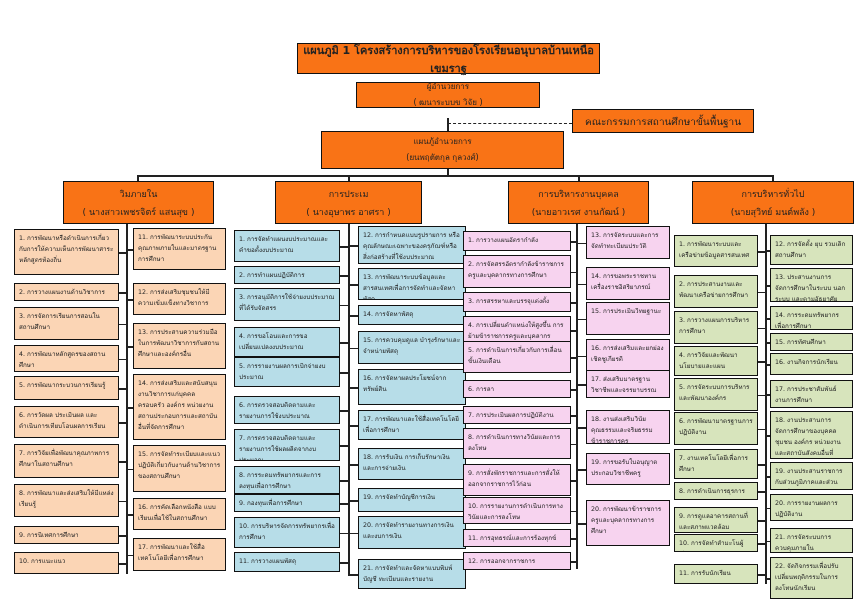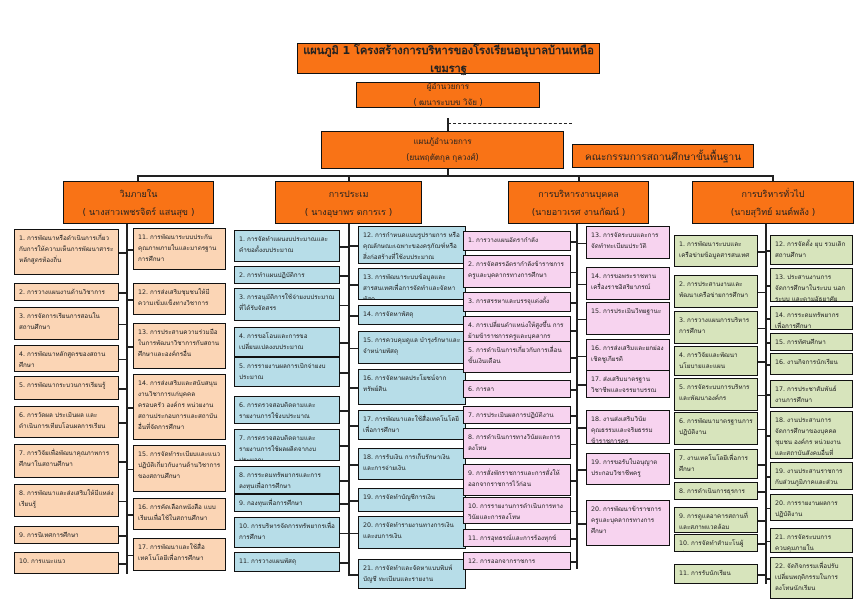--- a/index.html
+++ b/index.html
@@ -1,21 +1,21 @@
 <!DOCTYPE html>
 <html><head>
 <meta charset="utf-8">
 <style>
   html,body{margin:0;padding:0;background:#fff;}
   body{width:857px;height:605px;position:relative;overflow:hidden;font-family:"DejaVu Sans",sans-serif;color:#222;}
   .box{position:absolute;border:1.5px solid #111;box-sizing:border-box;background:#f97316;}
   .center{display:flex;flex-direction:column;align-items:center;justify-content:center;text-align:center;}
   .title{left:297px;top:43px;width:303px;height:31px;font-size:11px;font-weight:bold;}
   .top{font-size:8px;line-height:16px;}
-  .committee{left:572px;top:109px;width:182px;height:24px;font-size:10px;margin-top:35px;}
+  .committee{left:572px;top:109px;width:182px;height:24px;font-size:10px;}
   .head{font-size:9px;line-height:18px;}
   .item{position:absolute;border:1.5px solid #111;box-sizing:border-box;font-size:6.3px;line-height:11px;padding:2px 4px;overflow:hidden;}
   .ac{background:#fbd5b5;}
   .bu{background:#b7dde8;}
   .pe{background:#f7d3ef;}
   .ge{background:#d7e4bc;}
   .ln{position:absolute;background:#222;}
   .dash{position:absolute;border-top:1.5px dashed #222;height:0;}
 </style>
 </head>
@@ -47,21 +47,21 @@
 <div class="ln" style="left:348px;top:175px;width:1.5px;height:6px;"></div>
 <div class="ln" style="left:578px;top:175px;width:1.5px;height:6px;"></div>
 <div class="ln" style="left:772px;top:175px;width:1.5px;height:6px;"></div>
 
 <div class="box center head" style="left:63px;top:181px;width:151px;height:43px;">
   <span>วิมภายใน</span>
   <span>( นางสาวเพชรจิตร์ แสนสุข )</span>
 </div>
 <div class="box center head" style="left:275px;top:181px;width:147px;height:43px;">
   <span>การประเม</span>
-  <span>( นางอุษาพร ดการเร )</span>
+  <span>( นางอุษาพร อาศรา )</span>
 </div>
 <div class="box center head" style="left:508px;top:181px;width:141px;height:43px;">
   <span>การบริหารงานบุคคล</span>
   <span>(นายอาวเรศ งานกัฒน์ )</span>
 </div>
 <div class="box center head" style="left:692px;top:181px;width:162px;height:43px;">
   <span>การบริหารทั่วไป</span>
   <span>(นายสุวิทย์ มนต์พลัง )</span>
 </div>
 

